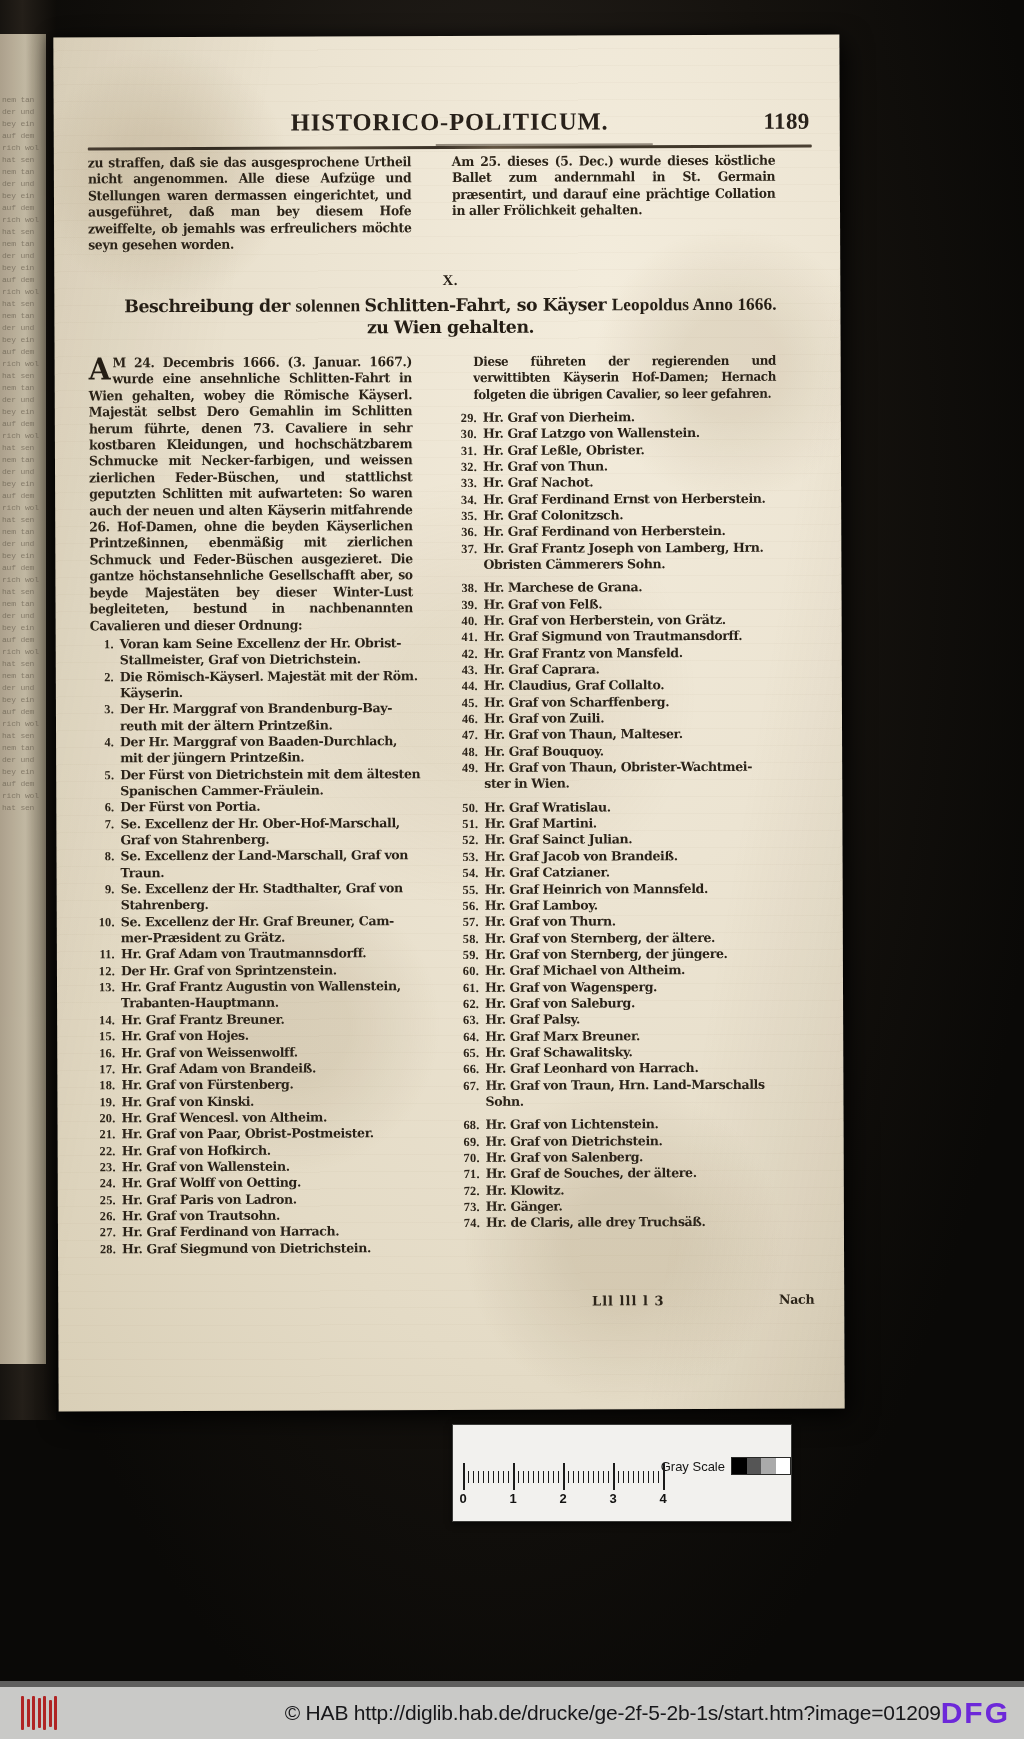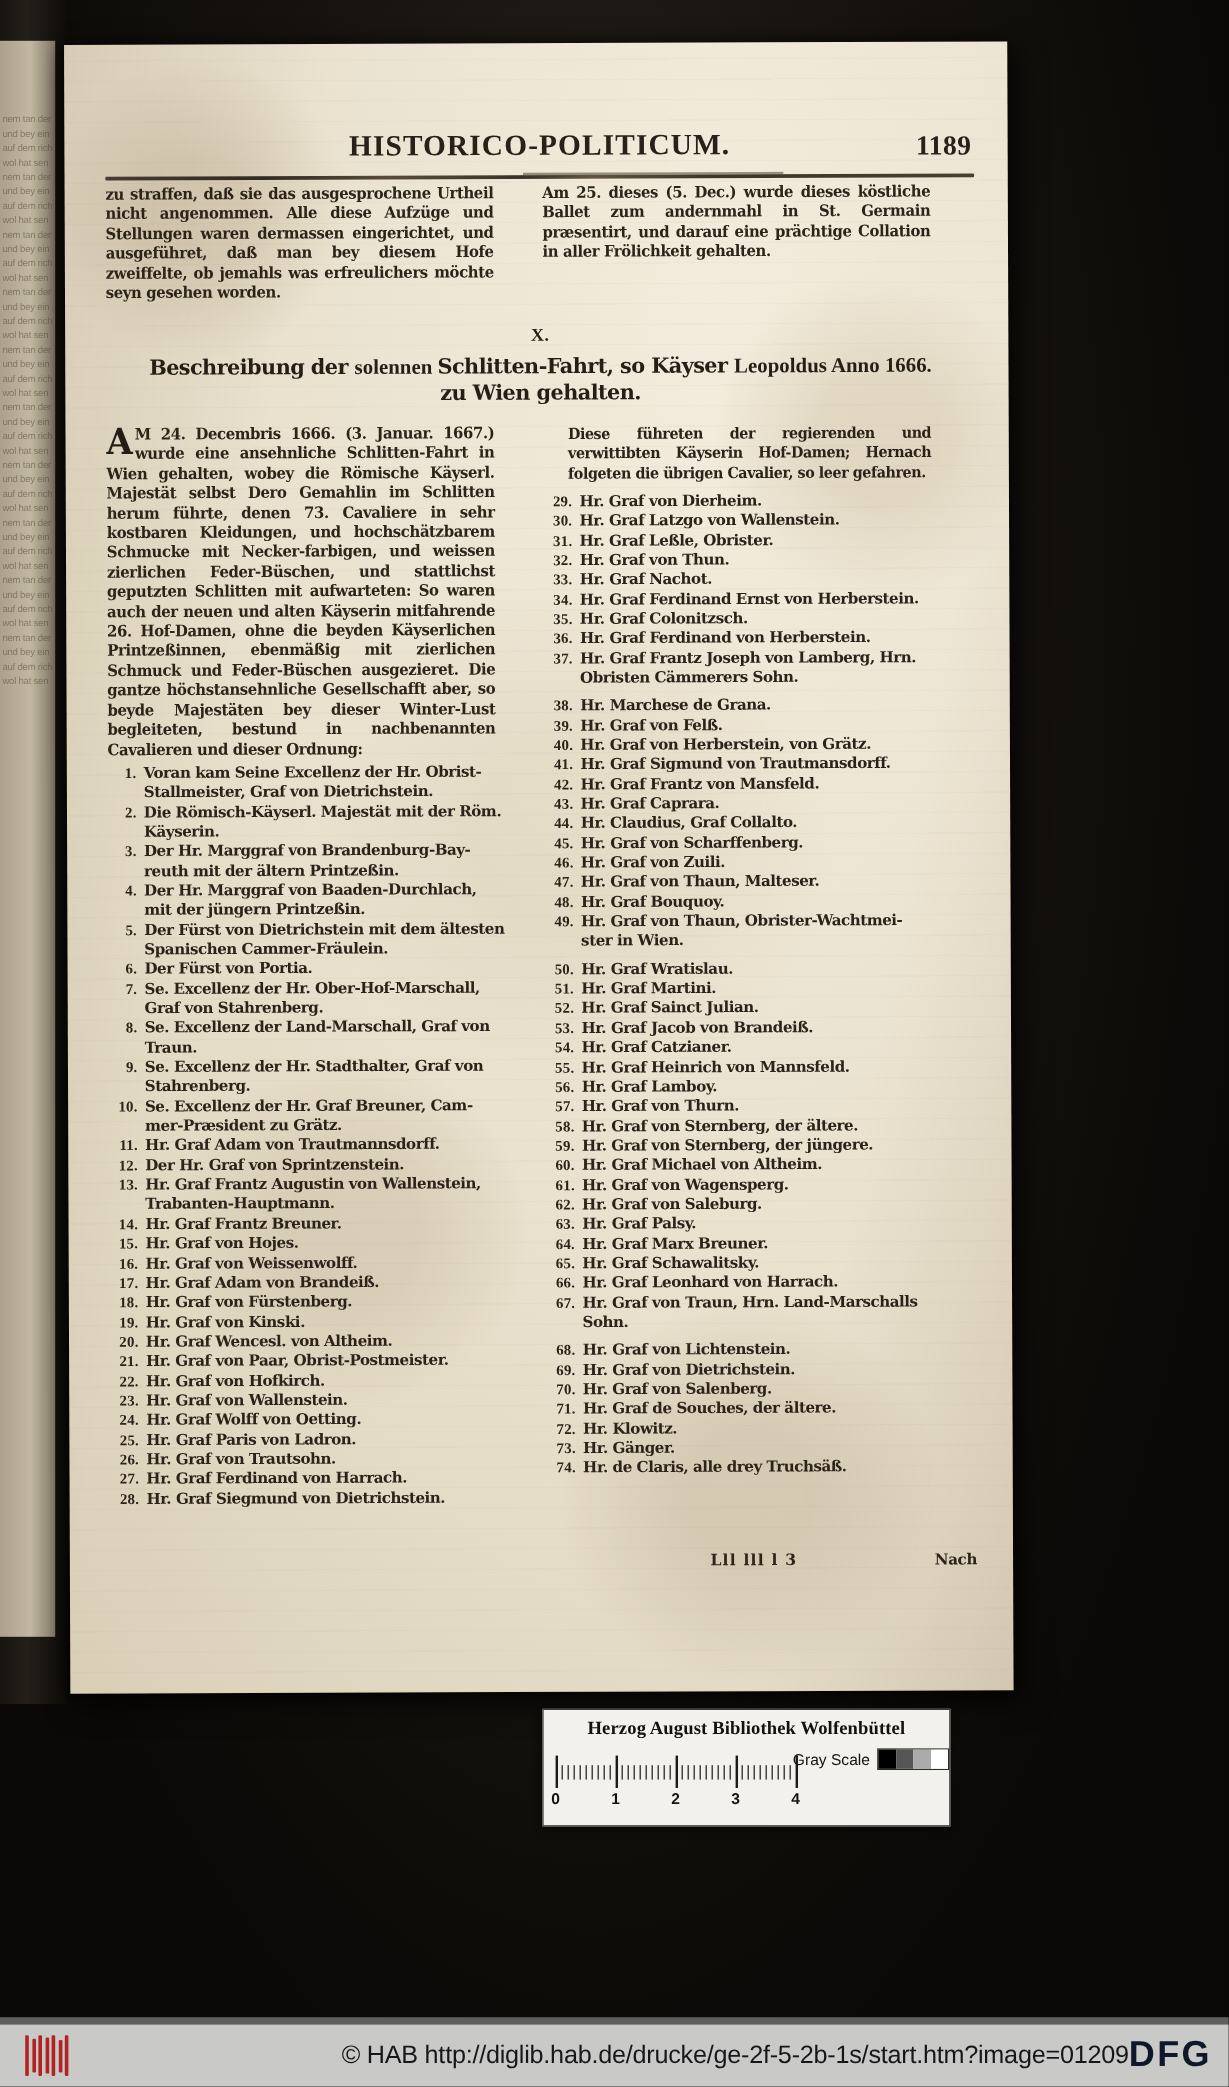--- a/index.html
+++ b/index.html
@@ -24,21 +24,21 @@
     position:absolute; left:0; top:0; width:56px; height:1420px;
     background:linear-gradient(90deg,#171410 0%,#241f19 40%,#0e0c09 100%);
   }
   #neighbor-page{
     position:absolute; left:0; top:34px; width:46px; height:1330px;
     background:linear-gradient(90deg,#b9ad97 0%, #cfc5ae 55%, #8d8470 100%);
     opacity:.92;
   }
   #neighbor-text{
     position:absolute; left:2px; top:60px; width:42px; height:1180px;
-    font-family:Liberation Sans, sans-serif;
+    font-family:Liberation Mono, monospace;
     font-size:8px; line-height:12px; color:#5a5142;
     overflow:hidden; opacity:.55; letter-spacing:-.2px;
   }
 
   
   #page-leaf{
     position:absolute;
     left:56px; top:36px; width:786px; height:1374px;
     background:
       radial-gradient(ellipse at 70% 18%, #f3ecdc 0%, #ece4d2 38%, #e4dbc6 70%, #d9cfb7 100%);
@@ -271,21 +271,21 @@
   #bar-mark i:nth-child(6){ height:27px; }
   #copyright-text{
     flex:1; text-align:right;
     font-family:Liberation Sans, sans-serif;
     font-size:21px; color:#17171a; letter-spacing:-.2px;
   }
   #dfg-logo{
     margin-right:14px;
     font-family:"Liberation Sans", sans-serif;
     font-weight:700; font-size:30px; letter-spacing:2px;
-    color:#0f172a;
+    color:#6d28d9;
   }
   #bar-top-edge{
     position:absolute; left:0; right:0; bottom:52px; height:6px;
     background:#5f5f5e;
   }
 </style>
 </head>
 <body>
 
 <div id="scan-backdrop"></div>
@@ -684,21 +684,20 @@
         </ol>
   </div>
 
   <div id="sig-line">Lll lll l 3</div>
   <div id="catchword">Nach</div>
 
  </div>
 </div>
 
 <div id="hab-plate">
-  <div id="hab-title">Herzog August Bibliothek Wolfenbüttel</div>
   <div id="hab-row">
     <div id="ruler">
       <div class="ticks" id="ruler-ticks">
           <div class="tick major" style="left: 0px;"></div>
           <div class="tick" style="left: 5px;"></div>
           <div class="tick" style="left: 10px;"></div>
           <div class="tick" style="left: 15px;"></div>
           <div class="tick" style="left: 20px;"></div>
           <div class="tick" style="left: 25px;"></div>
           <div class="tick" style="left: 30px;"></div>

